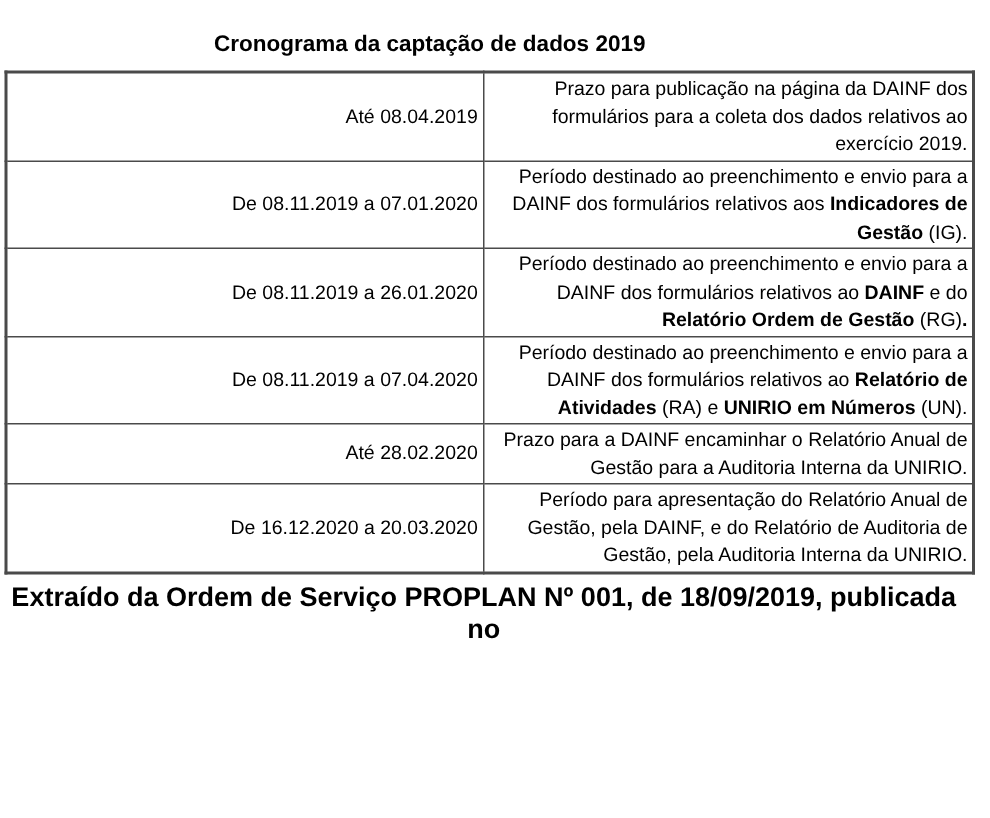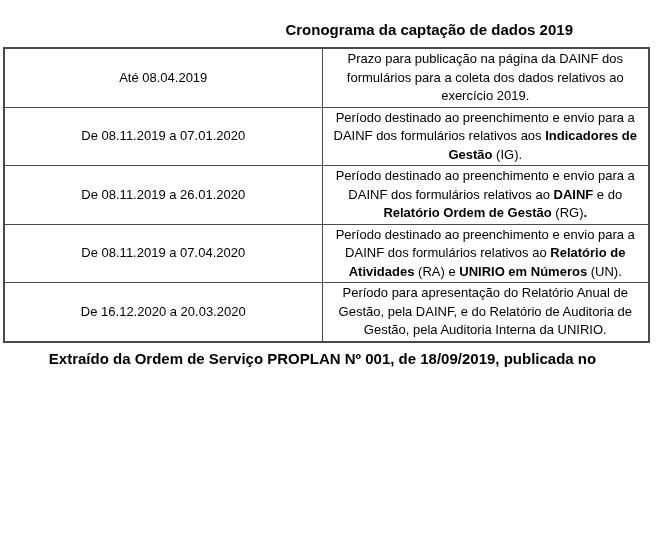--- a/index.html
+++ b/index.html
@@ -21,48 +21,48 @@
     overflow: hidden;
   }
   .page {
     width: 660px;
     height: 545px;
     position: relative;
   }
   .title {
     margin: 22px 0 0 0;
     width: 573px;
-    text-align: right;
+    text-align: center;
     font-size: 15px;
     line-height: 16px;
     font-weight: bold;
   }
   table.schedule {
     margin: 9px 0 0 3px;
     width: 647px;
     border-collapse: collapse;
     table-layout: fixed;
     border: 2px solid var(--border, #4a4a4a);
   }
   table.schedule td {
     border: 1px solid var(--border, #4a4a4a);
-    text-align: center;
+    text-align: right;
     vertical-align: middle;
     font-size: 13px;
     line-height: 18.5px;
     padding: 1px 3px;
   }
   td.c-date { width: 318px; }
   td.c-desc { width: 327px; }
   .c-desc .bold { font-weight: bold; }
   .footer {
     margin-top: 5px;
     width: 645px;
     text-align: center;
-    font-size: 15px;
+    font-size: 18px;
     line-height: 21px;
     font-weight: bold;
   }
 </style>
 </head>
 <body>
 
 <div class="page">
 
   <h1 class="title">Cronograma da captação de dados 2019</h1>
@@ -79,20 +79,24 @@
         </tr>
         <tr>
           <td class="c-date">De 08.11.2019 a 26.01.2020</td>
           <td class="c-desc"><span>Período destinado ao preenchimento e envio para a DAINF dos formulários relativos ao </span><span class="bold">DAINF</span><span> e do </span><span class="bold">Relatório Ordem de Gestão</span><span> (RG)</span><span class="bold">.</span></td>
         </tr>
         <tr>
           <td class="c-date">De 08.11.2019 a 07.04.2020</td>
           <td class="c-desc"><span>Período destinado ao preenchimento e envio para a DAINF dos formulários relativos ao </span><span class="bold">Relatório de Atividades</span><span> (RA) e </span><span class="bold">UNIRIO em Números</span><span> (UN).</span></td>
         </tr>
         <tr>
+          <td class="c-date">Até 28.02.2020</td>
+          <td class="c-desc"><span>Prazo para a DAINF encaminhar o Relatório Anual de Gestão para a Auditoria Interna da UNIRIO.</span></td>
+        </tr>
+        <tr>
           <td class="c-date">De 16.12.2020 a 20.03.2020</td>
           <td class="c-desc"><span>Período para apresentação do Relatório Anual de Gestão, pela DAINF, e do Relatório de Auditoria de Gestão, pela Auditoria Interna da UNIRIO.</span></td>
         </tr>
       </tbody>
   </table>
 
   <p class="footer">
     <span>Extraído da Ordem de Serviço PROPLAN Nº 001, de 18/09/2019, publicada no</span><br>
   </p>
 

